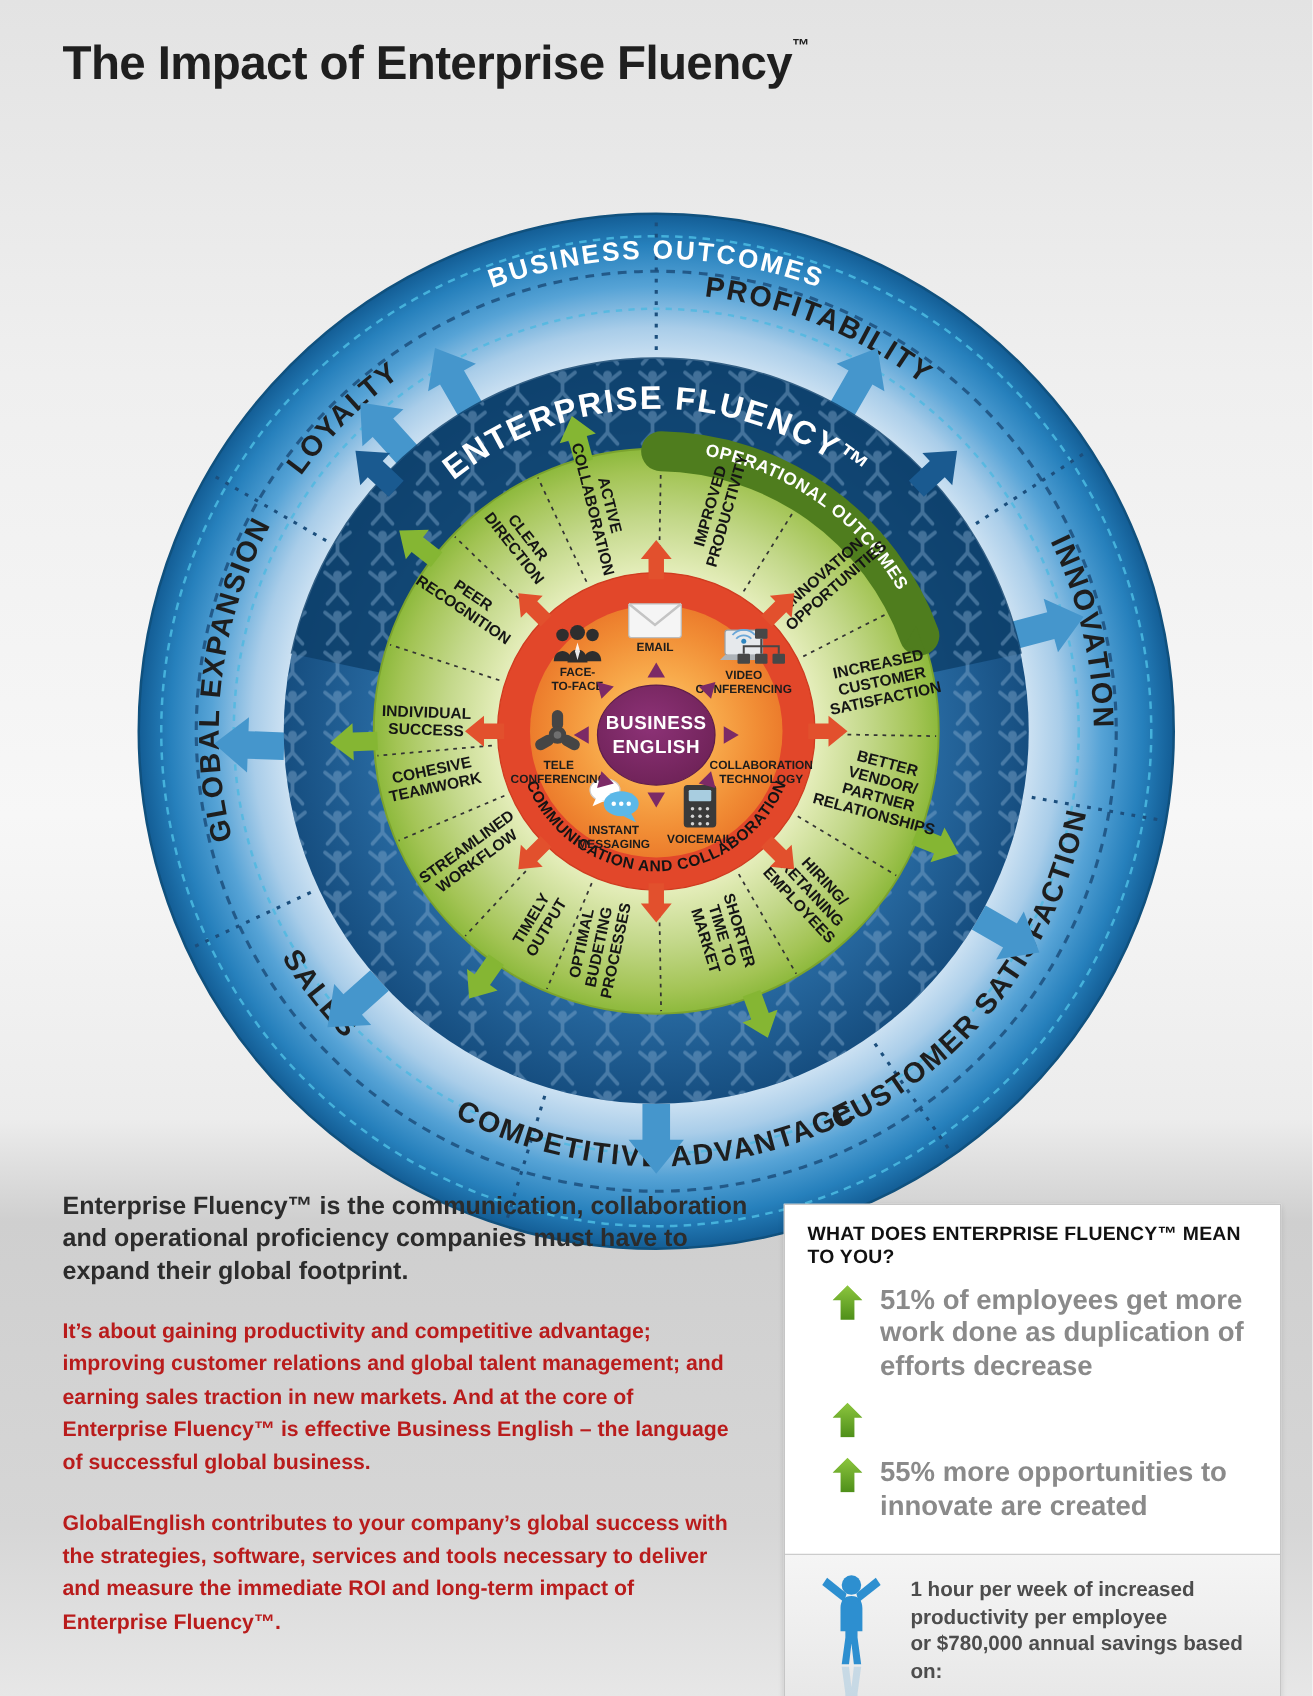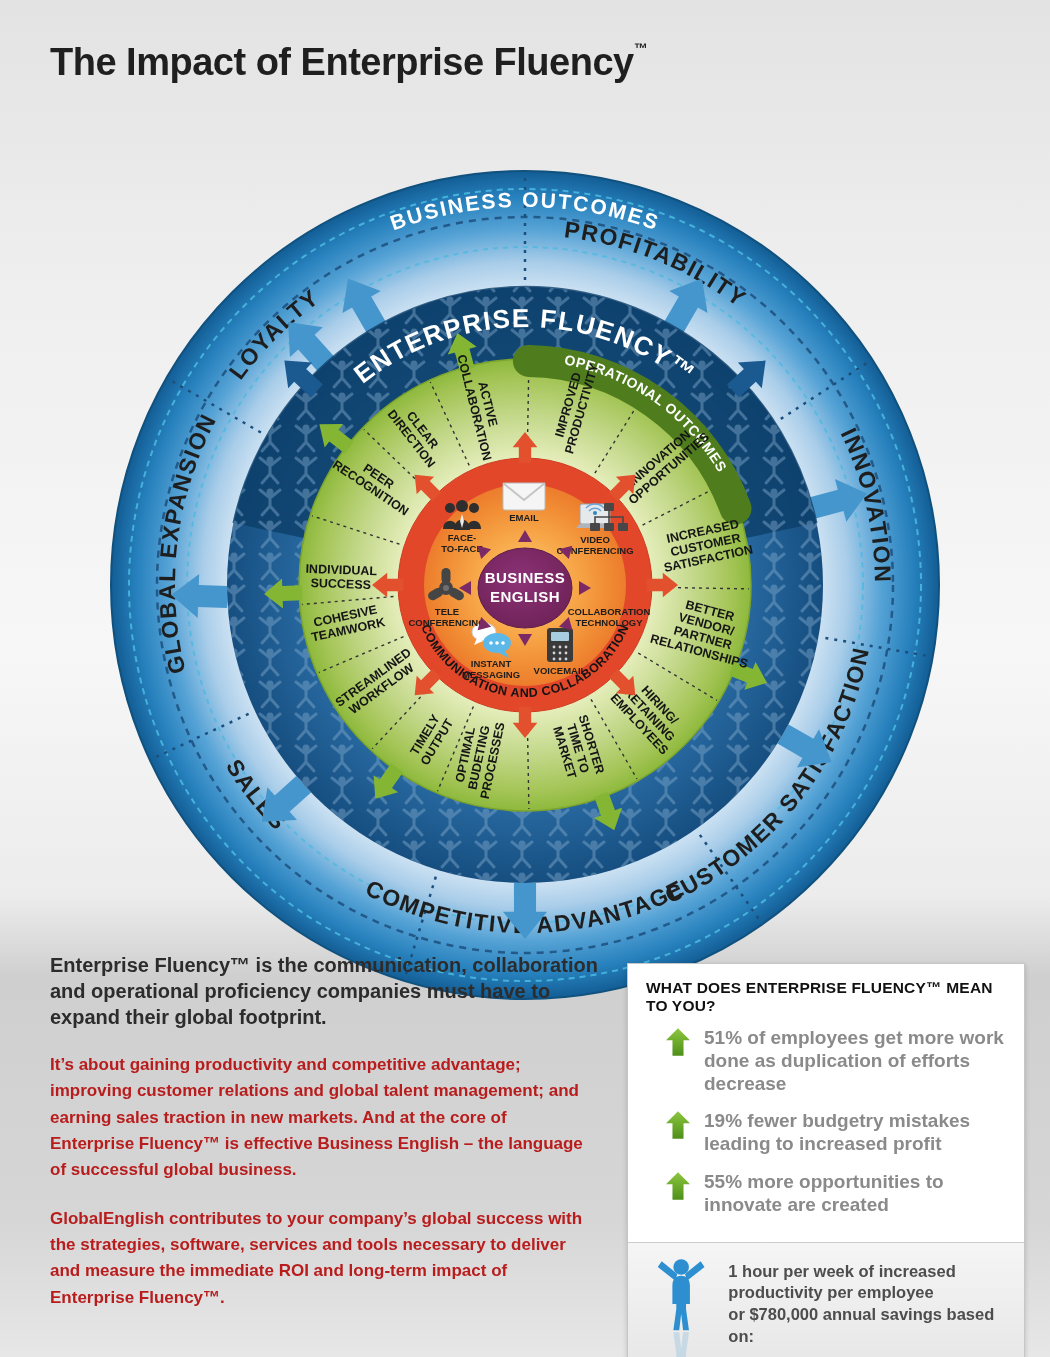--- a/index.html
+++ b/index.html
@@ -4,21 +4,21 @@
 <style>
   html,body{margin:0;padding:0;}
   body{
     width:1050px;height:1357px;overflow:hidden;
     font-family:"Liberation Sans",sans-serif;
     background:linear-gradient(180deg,#e3e3e3 0%,#efefef 22%,#f7f7f7 48%,#ececec 66%,#cfcfcf 72%,#d6d6d6 90%,#e7e7e7 100%);
     position:relative;
   }
   .page{position:absolute;inset:0;}
   h1.title{
-    position:absolute;left:50px;top:40px;margin:0;
+    position:absolute;left:50px;top:28px;margin:0;
     font-size:38px;font-weight:bold;color:#1f1f1f;letter-spacing:-0.5px;
   }
   h1.title .tm{font-size:14px;vertical-align:22px;letter-spacing:0;}
   svg.diagram{position:absolute;left:0;top:70px;}
   svg text{font-family:"Liberation Sans",sans-serif;}
   .outer-title{font-size:21px;font-weight:bold;fill:#ffffff;letter-spacing:2px;}
   .sector-label{font-size:23px;font-weight:bold;fill:#1e1e1e;letter-spacing:1.5px;}
   .ef-title{font-size:26px;font-weight:bold;fill:#ffffff;letter-spacing:1.5px;}
   .op-banner-text{font-size:14px;font-weight:bold;fill:#ffffff;letter-spacing:0.5px;}
   .op-label{font-size:12.5px;font-weight:bold;fill:#151515;text-anchor:middle;}
@@ -37,21 +37,21 @@
     background:#ffffff;border:1px solid #c6c6c6;
     box-shadow:0 2px 5px rgba(0,0,0,0.18);
     box-sizing:border-box;
   }
   .panel-head{
     padding:15px 18px 8px 18px;font-size:15.5px;font-weight:bold;color:#111111;letter-spacing:0.2px;
   }
   .stat-list{padding:4px 14px 10px 38px;}
   .stat-item{display:flex;align-items:flex-start;gap:14px;margin-bottom:15px;}
   .stat-item svg{flex:0 0 auto;margin-top:1px;}
-  .stat-text{font-size:19px;font-weight:bold;color:#8a8a8a;line-height:1.2;width:300px;}
+  .stat-text{font-size:22px;font-weight:bold;color:#8a8a8a;line-height:1.2;width:300px;}
   .panel-footer{
     border-top:1px solid #cccccc;
     background:linear-gradient(180deg,#f5f5f5 0%,#e6e6e6 100%);
     display:flex;align-items:flex-start;gap:16px;padding:12px 16px 14px 22px;
   }
   .footer-lines{font-size:16.5px;font-weight:bold;color:#4d4d4d;line-height:1.32;margin-top:6px;}
 </style>
 </head>
 <body>
 
@@ -371,21 +371,20 @@
       <div class="stat-item">
         <svg width="24" height="28" viewBox="0 0 26 30">
             <path d="M13 0 L26 13 L19 13 L19 30 L7 30 L7 13 L0 13 Z" fill="url(#gStatArrow)"></path>
           </svg>
         <div class="stat-text">51% of employees get more work done as duplication of efforts decrease</div>
       </div>
       <div class="stat-item">
         <svg width="24" height="28" viewBox="0 0 26 30">
             <path d="M13 0 L26 13 L19 13 L19 30 L7 30 L7 13 L0 13 Z" fill="url(#gStatArrow)"></path>
           </svg>
-        <div class="stat-text">19% fewer budgetry mistakes leading to increased profit</div>
       </div>
       <div class="stat-item">
         <svg width="24" height="28" viewBox="0 0 26 30">
             <path d="M13 0 L26 13 L19 13 L19 30 L7 30 L7 13 L0 13 Z" fill="url(#gStatArrow)"></path>
           </svg>
         <div class="stat-text">55% more opportunities to innovate are created</div>
       </div>
     </div>
     <div class="panel-footer">
       <svg width="66" height="104" viewBox="0 0 64 100">

